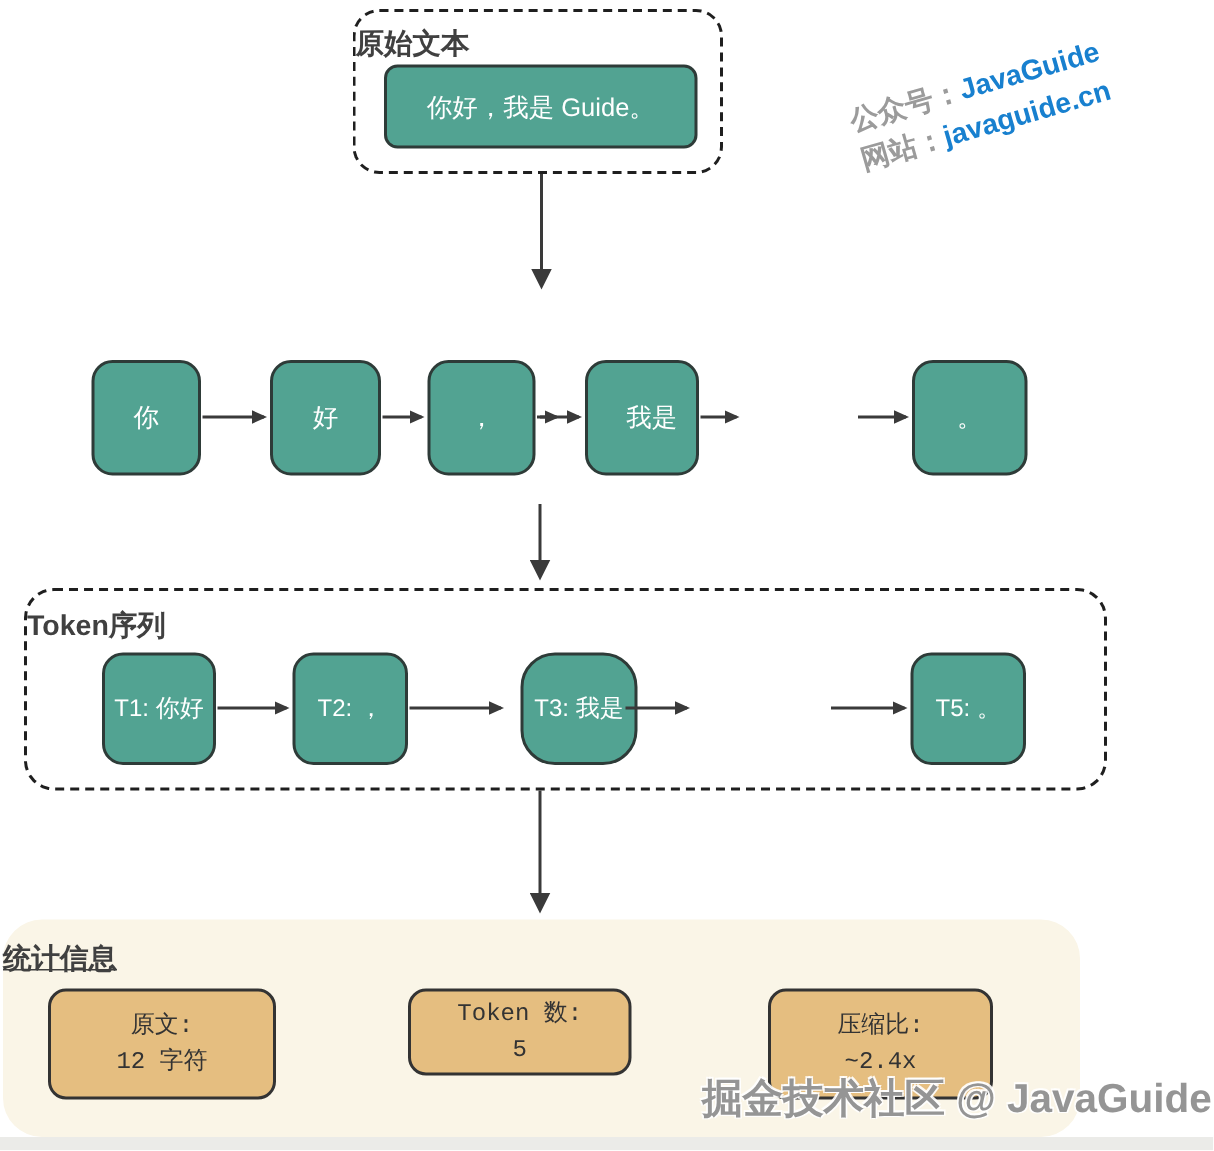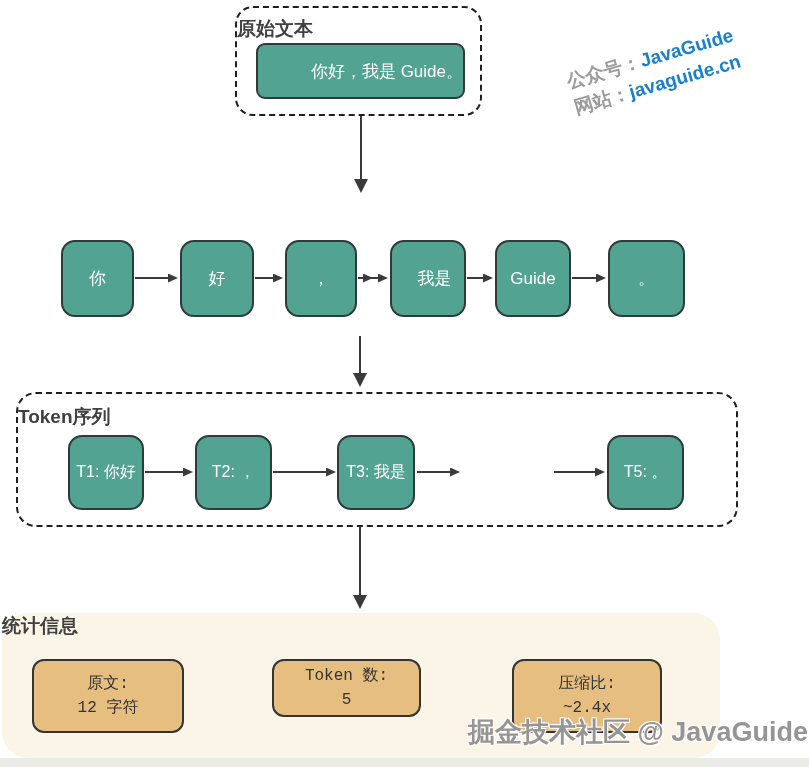--- a/index.html
+++ b/index.html
@@ -13,21 +13,21 @@
   .section-title{
     position:absolute;left:0;right:0;text-align:left;
     font-size:19px;font-weight:bold;color:#404040;
   }
   .token-box{
     position:absolute;display:flex;align-items:center;justify-content:center;
     background:var(--token-fill,#52A392);border:2px solid var(--token-border,#2E3B38);
     border-radius:14px;color:#fff;font-size:17px;box-sizing:border-box;
   }
   .original-pill{
-    position:absolute;display:flex;align-items:center;justify-content:flex-end;
+    position:absolute;display:flex;align-items:center;justify-content:center;
     background:var(--token-fill,#52A392);border:2px solid var(--token-border,#2E3B38);
     border-radius:9px;color:#fff;font-size:17px;box-sizing:border-box;
   }
   .stats-panel{
     position:absolute;background:var(--panel-bg,#FAF5E7);border-radius:26px;
   }
   .stat-box{
     position:absolute;display:flex;flex-direction:column;align-items:center;justify-content:center;
     background:var(--stat-fill,#E5BE80);border:2px solid var(--stat-border,#333333);
     border-radius:12px;color:#333;font-size:16px;line-height:24px;box-sizing:border-box;font-family:Liberation Mono, monospace;
@@ -93,45 +93,42 @@
     </div>
   <div class="token-box" style="left:180px;top:240px;width:74px;height:77px;">
       <span>好</span>
     </div>
   <div class="token-box" style="left:285px;top:240px;width:72px;height:77px;">
       <span>，</span>
     </div>
   <div class="token-box" style="left:390px;top:240px;width:76px;height:77px;padding-left:13px;">
       <span>我是</span>
     </div>
-  <div class="token-box" style="left:495px;top:240px;width:76px;height:77px;">
-      <span>Guide</span>
-    </div>
   <div class="token-box" style="left:608px;top:240px;width:77px;height:77px;">
       <span>。</span>
     </div>
 
   <div class="dashed-section" style="left:16px;top:392px;width:718px;height:131px;">
     <div class="section-title" style="top:10px;">Token序列</div>
   </div>
   <div class="token-box" style="left:68px;top:435px;width:76px;height:75px;font-size:16px;">
       <span>T1: 你好</span>
     </div>
   <div class="token-box" style="left:195px;top:435px;width:77px;height:75px;font-size:16px;">
       <span>T2: ，</span>
     </div>
-  <div class="token-box" style="left:337px;top:435px;width:78px;height:75px;font-size:16px;">
+  <div class="token-box" style="left:347px;top:435px;width:78px;height:75px;font-size:16px;border-radius:23px;">
       <span>T3: 我是</span>
     </div>
   <div class="token-box" style="left:607px;top:435px;width:77px;height:75px;font-size:16px;">
       <span>T5: 。</span>
     </div>
 
   <div class="stats-panel" style="left:2px;top:613px;width:718px;height:145px;">
-    <div class="section-title" style="top:0;">统计信息</div>
+    <div class="section-title" style="top:13px;text-decoration:underline;">统计信息</div>
     <div class="stat-box" style="left:30px;top:46px;width:152px;height:74px;">
       <span class="two-line">原文:</span>
       <span class="two-line">12 字符</span>
     </div>
     <div class="stat-box" style="left:270px;top:46px;width:149px;height:58px;">
       <span class="two-line">Token 数:</span>
       <span class="two-line">5</span>
     </div>
     <div class="stat-box" style="left:510px;top:46px;width:150px;height:74px;">
       <span class="two-line">压缩比:</span>

